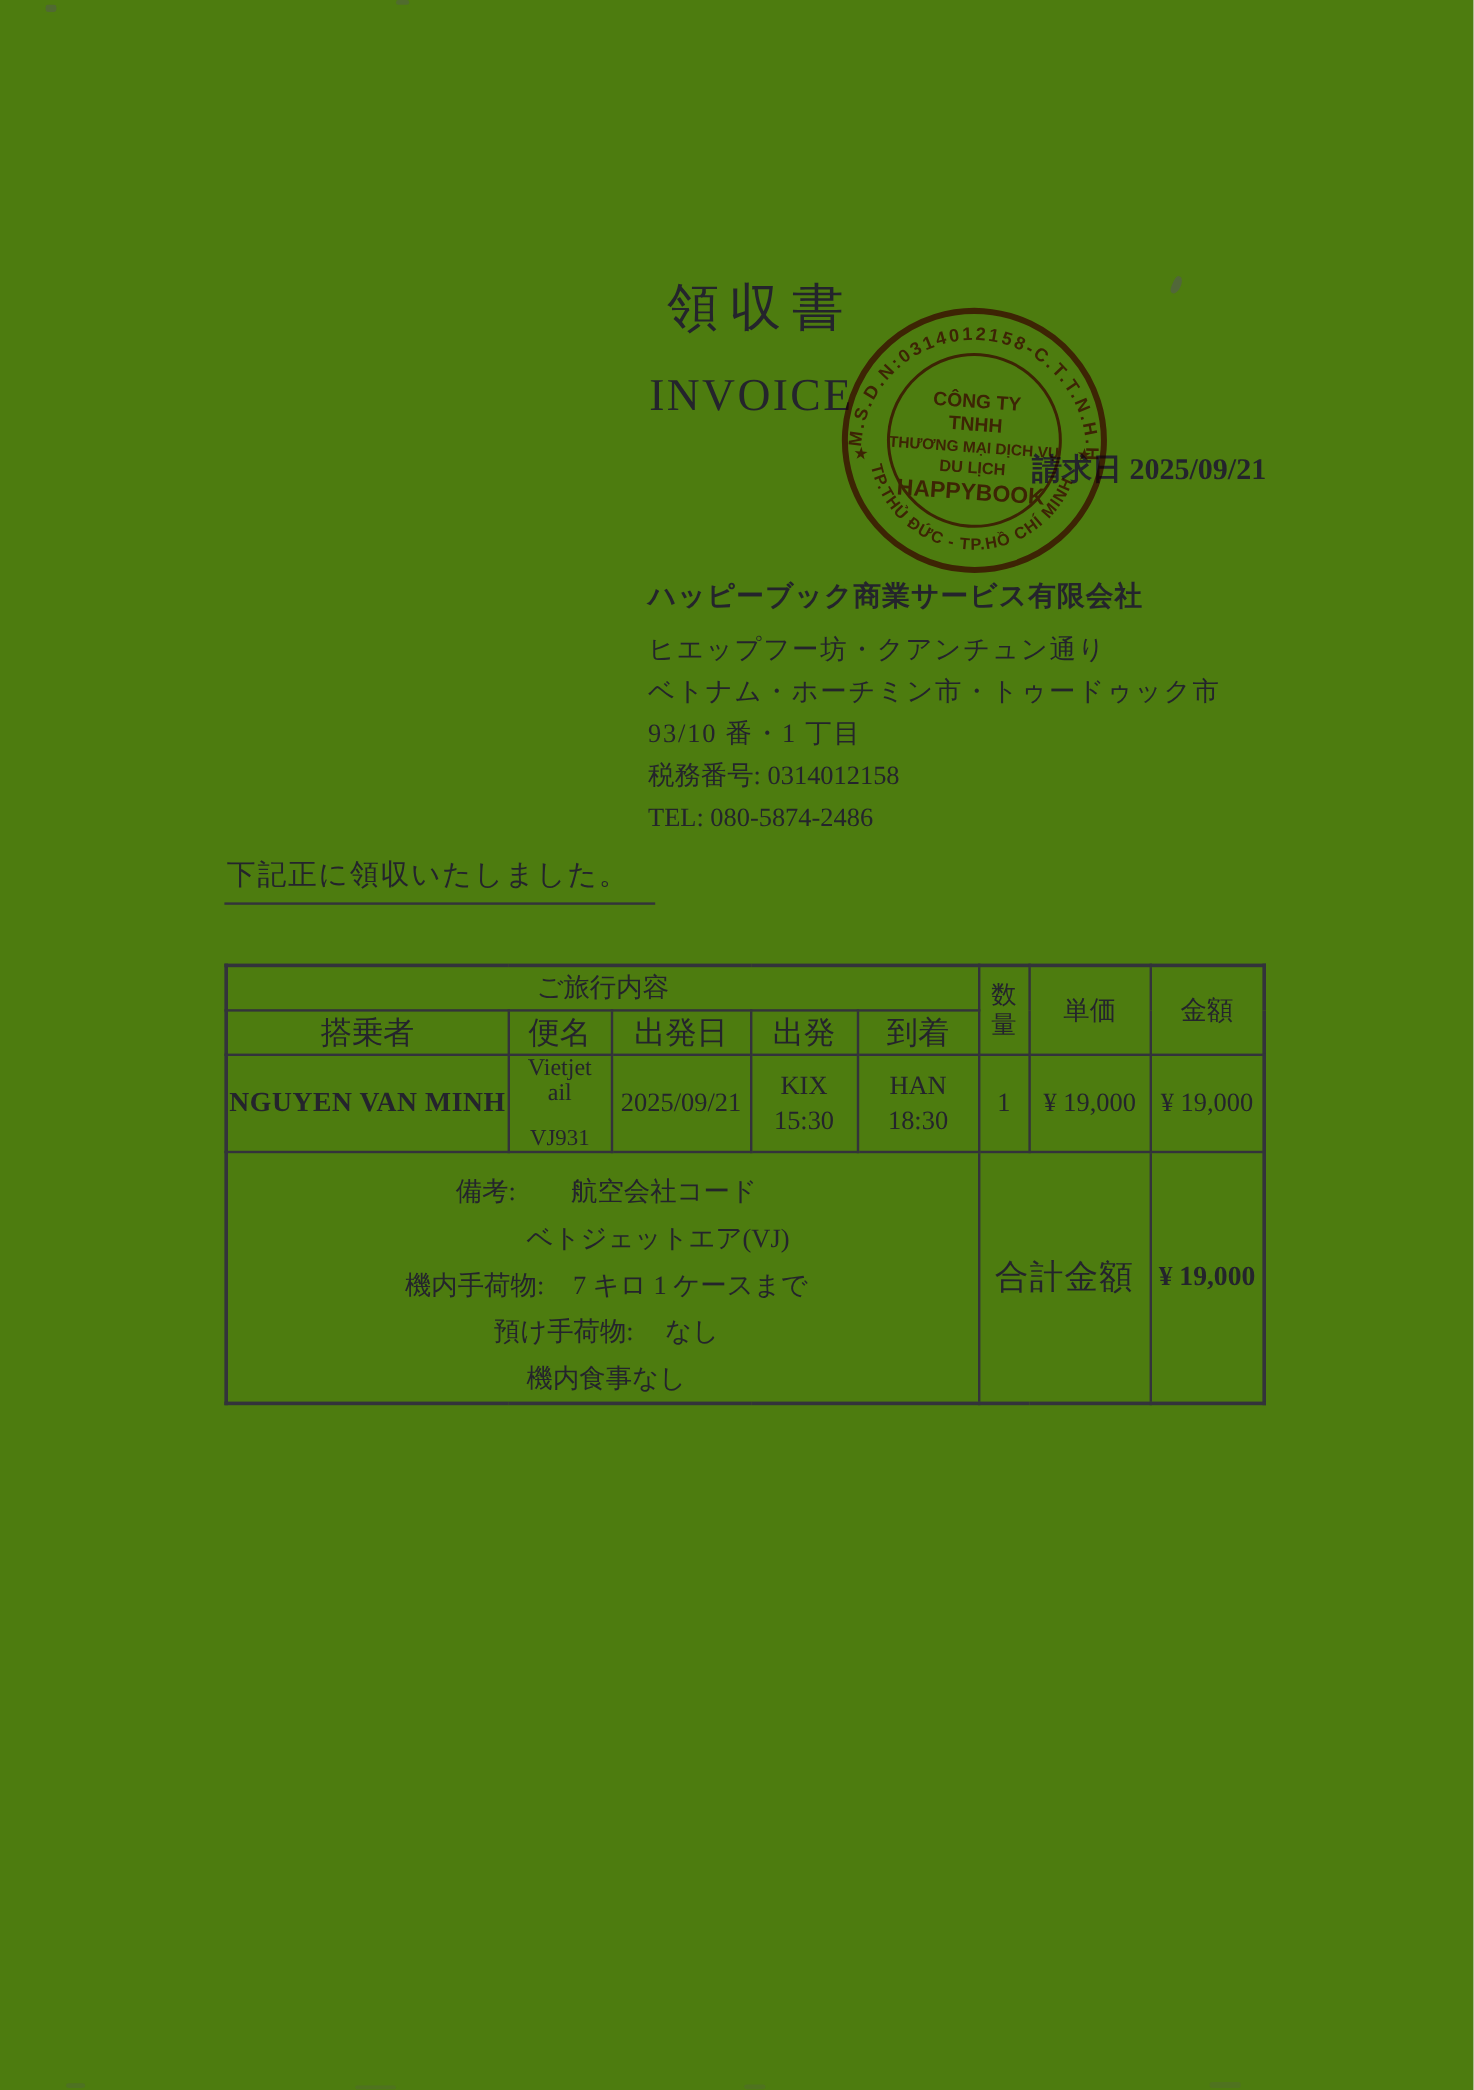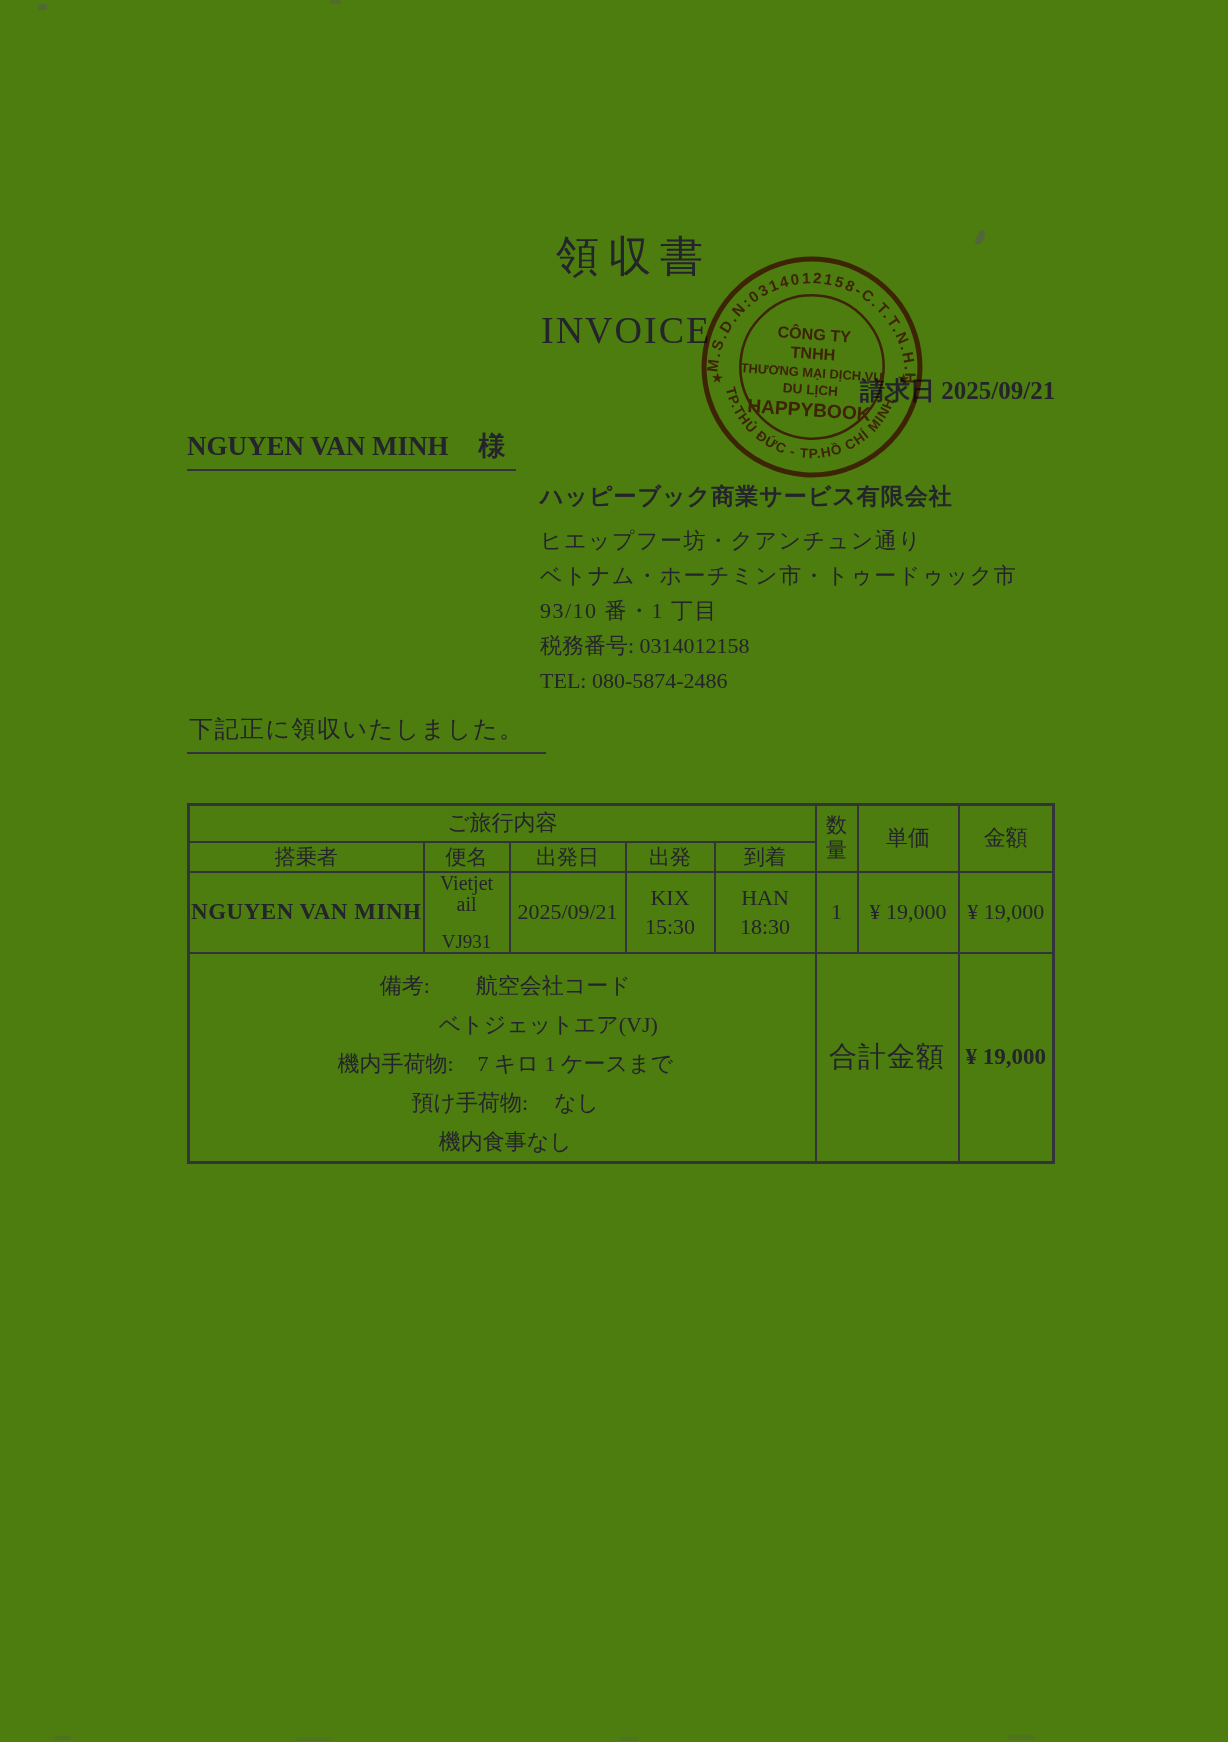--- a/index.html
+++ b/index.html
@@ -35,21 +35,21 @@
   .stamp { left:696px; top:251px; mix-blend-mode:multiply; opacity:.92; }
   .stamp text { fill:var(--stamp); font-family:"Liberation Sans","DejaVu Sans",sans-serif; }
 
   
   table.trip { left:187px; top:803px; border-collapse:collapse; table-layout:fixed;
     width:865px; font-size:22px;padding-left:20px; }
   table.trip td { border:2px solid var(--line); text-align:center; vertical-align:middle;
     padding:0; overflow:hidden; }
   table.trip { border:3px solid var(--line); }
   .h-group { height:37px; font-size:22px; }
-  .h-cols td { height:28px; font-size:21px; }
+  .h-cols td { height:28px; font-size:26px; }
   .qty-head { font-size:21px; line-height:1.2; }
   .row-data td { height:81px; }
   .passenger { font-weight:bold; font-size:23px; letter-spacing:.5px; }
   .flight { font-size:20px; line-height:21px; }
   .flight .fno { margin-top:16px; font-size:19px; }
   .two-line { line-height:29px; }
   .notes-cell { height:176px; text-align:center; vertical-align:top !important;
     padding:12px 8px 0 14px !important; font-size:22px; line-height:39px; white-space:nowrap; }
   .ml-a { margin-left:46px; } .ml-b { margin-left:86px; }
   .ml-c { margin-left:24px; } .ml-d { margin-left:26px; }
@@ -99,23 +99,20 @@
       <text x="16" y="137" font-size="14">★</text>
       <text x="200" y="125" font-size="14">★</text>
       <text x="115" y="88" text-anchor="middle" font-size="16" font-weight="bold">CÔNG TY</text>
       <text x="115" y="107" text-anchor="middle" font-size="16" font-weight="bold">TNHH</text>
       <text x="115" y="125" text-anchor="middle" font-size="12.8" font-weight="bold">THƯƠNG MẠI DỊCH VỤ</text>
       <text x="115" y="142" text-anchor="middle" font-size="13.5" font-weight="bold">DU LỊCH</text>
       <text x="115" y="164" text-anchor="middle" font-size="19" font-weight="bold">HAPPYBOOK</text>
     </g>
   </svg>
 
-  <div class="abs recipient">
-    <span>NGUYEN VAN MINH</span><span class="honorific">様</span>
-  </div>
 
   <div class="abs company">
     <div class="c-name">ハッピーブック商業サービス有限会社</div>
     <div class="c-line">ヒエップフー坊・クアンチュン通り</div>
     <div class="c-line">ベトナム・ホーチミン市・トゥードゥック市</div>
     <div class="c-line">93/10 番・1 丁目</div>
     <div>税務番号: 0314012158</div>
     <div>TEL: 080-5874-2486</div>
   </div>
 

